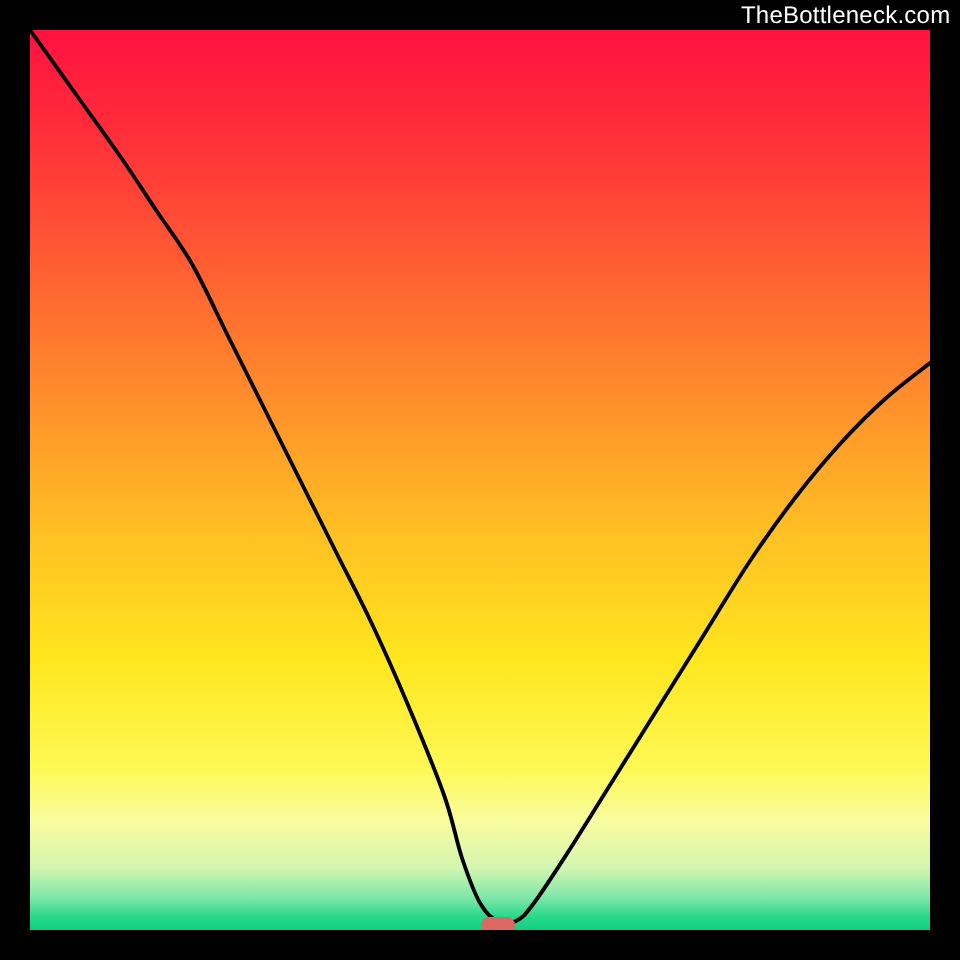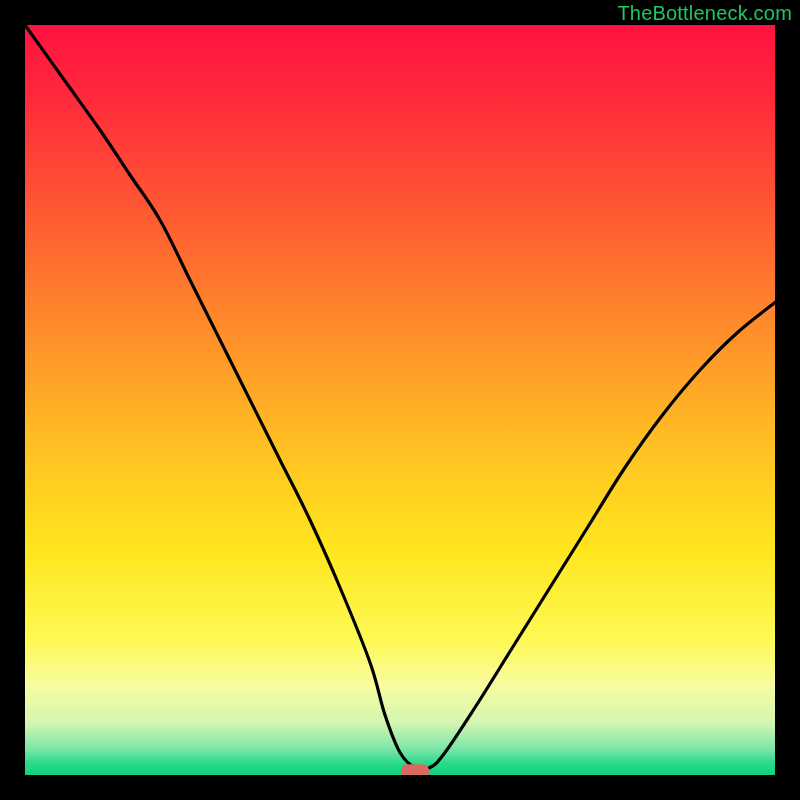--- a/index.html
+++ b/index.html
@@ -22,21 +22,21 @@
     left: 25px;
     top: 25px;
     width: 750px;
     height: 750px;
     overflow: hidden;
   }
   .attribution {
     position: absolute;
     top: 2px;
     right: 8px;
-    color: #22c55e;
+    color: #ffffff;
     font-size: 20px;
     font-weight: 400;
     letter-spacing: 0.2px;
   }
   svg { display: block; }
 </style>
 </head>
 <body>
 
 <div class="outer">

